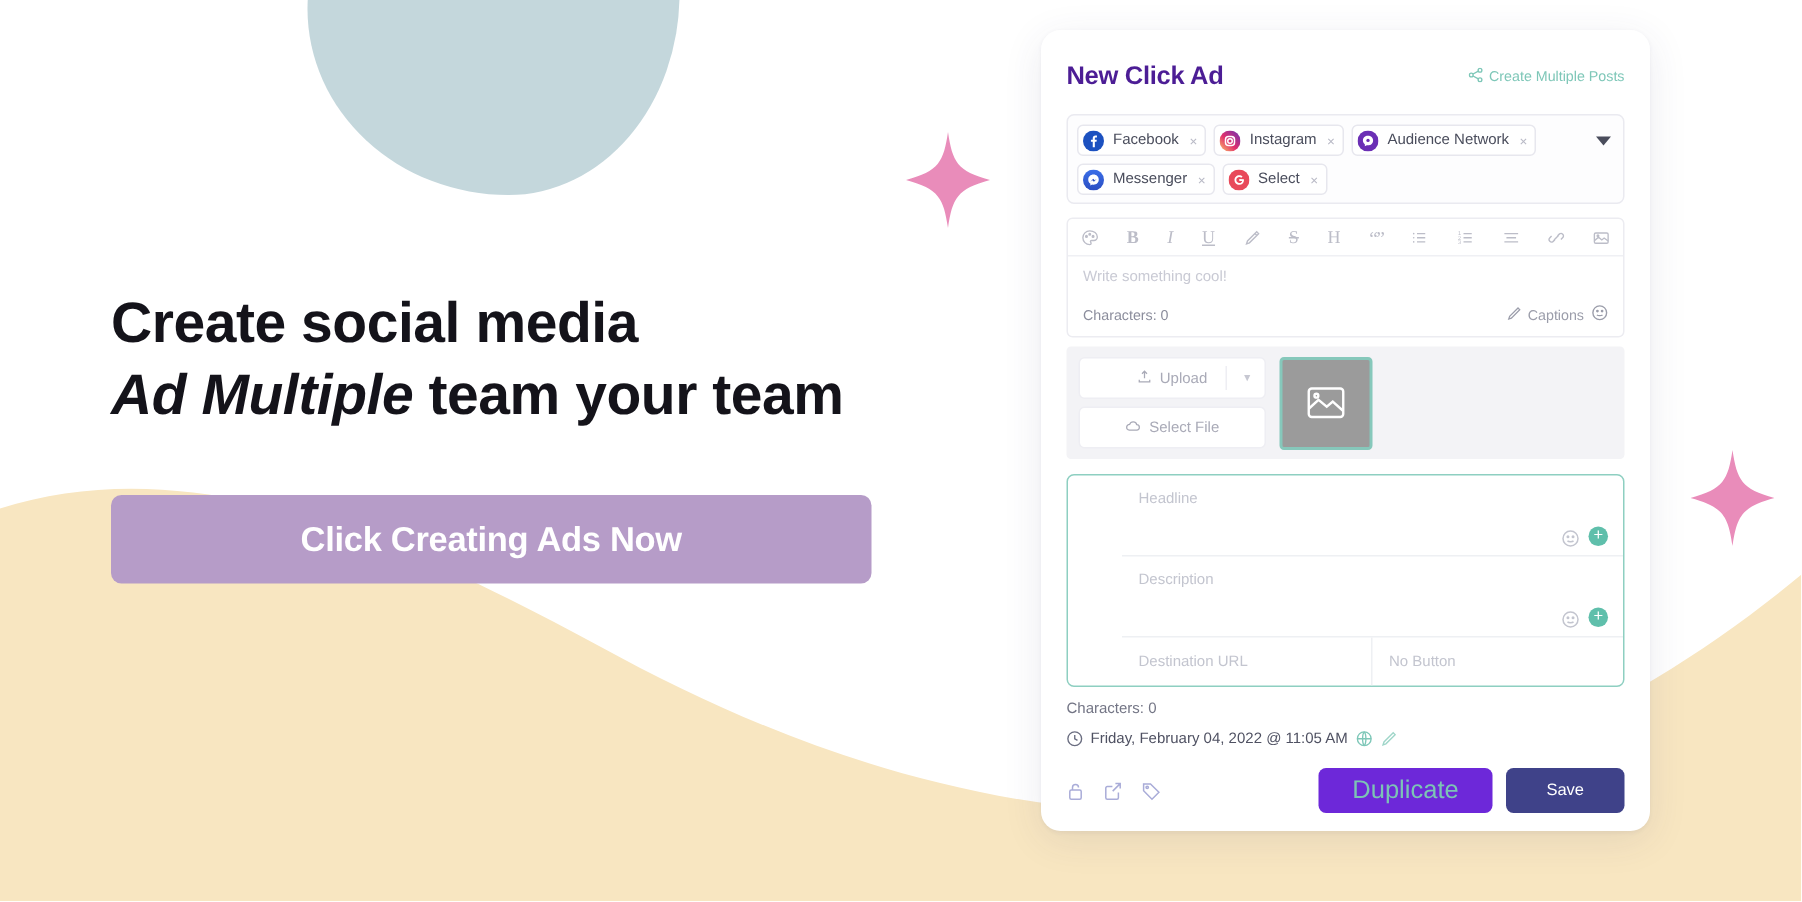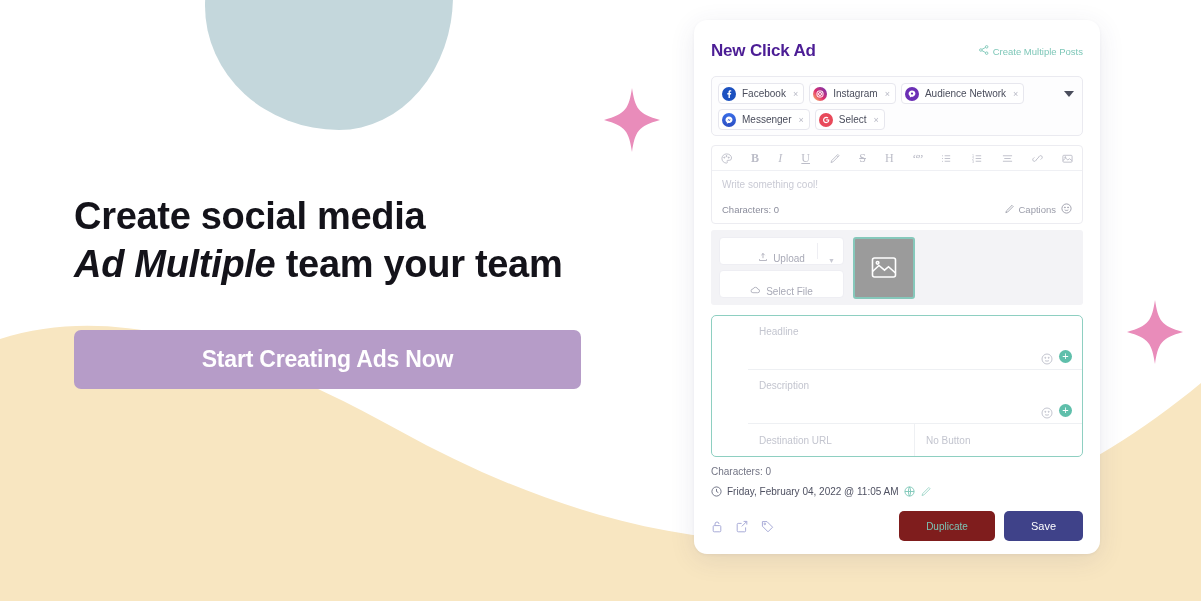--- a/index.html
+++ b/index.html
@@ -89,21 +89,21 @@
   .charsline .rt { display: flex; align-items: center; gap: 5px; font-size: 9.5px; color: #9b9daa; cursor:pointer; }
 
   
   .media {
     margin-top: 6px; background: #f3f3f6; border-radius: 3px;
     height: 75px; display: flex; align-items: center; padding: 6px 8px; gap: 9px;
   }
   .upload-col { display: flex; flex-direction: column; gap: 5px; width: 125px; }
   .ubtn {
     height: 28px; background: #fff; border: 1px solid #eeeef3; border-radius: 4px;
-    display: flex; align-items: flex-end; justify-content: center; gap: 5px;
+    display: flex; align-items: center; justify-content: center; gap: 5px;
     font-size: 10px; color: #a9aab7; cursor: pointer; position: relative;
   }
   .ubtn .sep { position:absolute; right: 25px; top:5px; bottom:5px; width:1px; background:#eeeef3; }
   .ubtn .dd { position:absolute; right:8px; color:#c7c8d2; font-size:7px; }
   .thumb {
     width: 62px; height: 62px; background: #9b9b9b; border: 2px solid #86c8bb;
     border-radius: 3px; display: flex; align-items: center; justify-content: center; cursor: pointer;
   }
   .newad {
     width: 66px; height: 56px; border: 1.5px dashed #d6d7df; border-radius: 3px;
@@ -128,22 +128,22 @@
 
   
   .chars2 { margin-top: 9px; font-size: 10px; color: #737585; }
   .datarow { margin-top: 9px; display: flex; align-items: center; gap: 5px; font-size: 10px; color: #4f5162; }
   .datarow .ic { display:flex; align-items:center; cursor:pointer; }
   .footrow { margin-top: 14px; display: flex; align-items: center; justify-content: space-between; }
   .ficons { display: flex; align-items: center; gap: 13px; }
   .ficons span { display:flex; cursor:pointer; }
   .fbtns { display: flex; align-items: center; gap: 9px; }
   .bdup {
-    width: 96px; height: 30px; border: none; border-radius: 5px;
-    background: #7f1d1d; color: #7cc4b5; font-size: 10px; cursor: pointer;
+    width: 116px; height: 30px; border: none; border-radius: 5px;
+    background: #6d28d9; color: #7cc4b5; font-size: 17px; cursor: pointer;
     font-family: "Liberation Sans", sans-serif;
   }
   .bsave {
     width: 79px; height: 30px; border: none; border-radius: 5px;
     background: #3f4289; color: #ffffff; font-size: 11px; cursor: pointer;
     font-family: "Liberation Sans", sans-serif;
   }
 </style>
 </head>
 <body>
@@ -165,21 +165,21 @@
     <svg width="56" height="64" viewBox="0 0 56 64">
       <path d="M28 0 C31 20 34 26 56 32 C34 38 31 44 28 64 C25 44 22 38 0 32 C22 26 25 20 28 0 Z" fill="#e98cba"></path>
     </svg>
   </div>
 
   <div class="hero">
     <h1>
       <span>Create social media</span><br>
       <span class="em">Ad Multiple</span><span> team your team</span>
     </h1>
-    <button class="cta">Start Creating Ads Now</button>
+    <button class="cta">Click Creating Ads Now</button>
   </div>
 
   <div class="card">
 
     <div class="card-head">
       <div class="card-title">New Click Ad</div>
       <div class="multi-link">
         <span>
           <svg width="10" height="10" viewBox="0 0 12 12" fill="none" stroke="#7ec7b8" stroke-width="1.1">
             <circle cx="9.2" cy="2.2" r="1.5"></circle>

